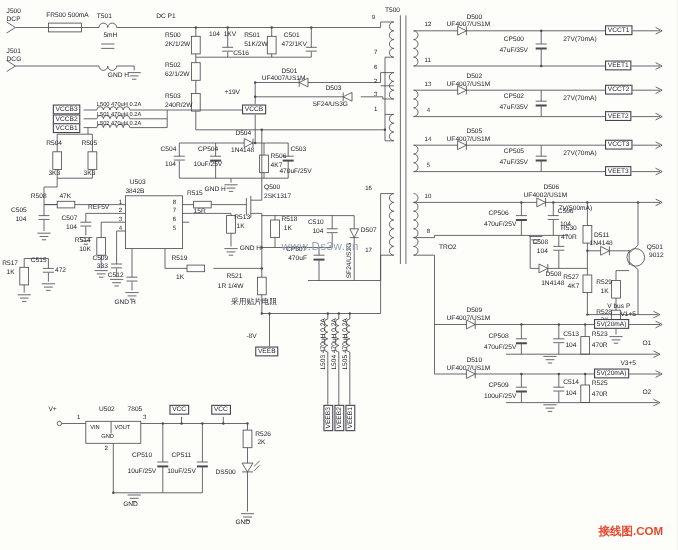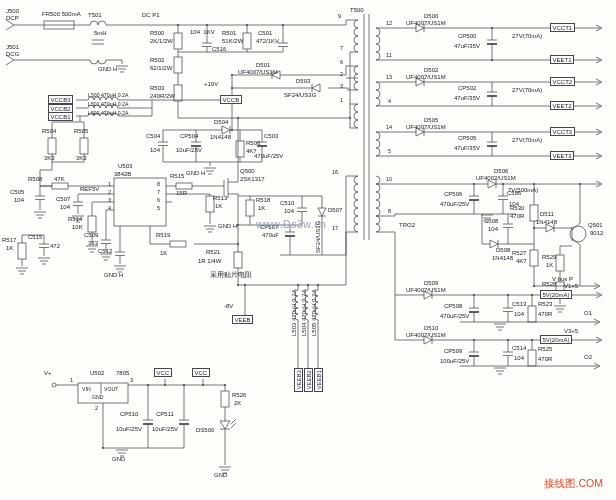--- a/index.html
+++ b/index.html
@@ -8,21 +8,21 @@
   #wiring{position:absolute;left:0;top:0}
   #labels-layer{position:absolute;left:0;top:0;width:100%;height:100%}
   .lb{position:absolute;font-size:6px;line-height:6.5px;color:#23232e;white-space:pre}
   .k-s{font-size:5.2px}
   .k-p{font-size:5.5px}
   .k-b{border:0.8px solid #44444e;background:#fff;padding:0.5px 1.5px;line-height:6px}
   .k-r{transform:rotate(-90deg);transform-origin:0 0}
   .k-rb{transform:rotate(-90deg);transform-origin:0 0;border:0.8px solid #44444e;background:#fff;padding:0.5px 1.5px;line-height:6px}
   .k-cn{font-size:7px}
   .k-w1{font-size:10.5px;color:#97a3b6;letter-spacing:0.5px}
-  .k-w2{font-size:10.5px;color:#e8492c;font-weight:normal}
+  .k-w2{font-size:10.5px;color:#e8492c;font-weight:bold}
 </style>
 </head>
 <body>
 
 <div id="canvas">
   <svg id="wiring" width="616" height="500" viewBox="0 0 616 500">
     <defs>
       <g id="dio">
           <path d="M0,-4 L8,0 L0,4 Z"></path>
           <path d="M8,-4 L8,4"></path>

